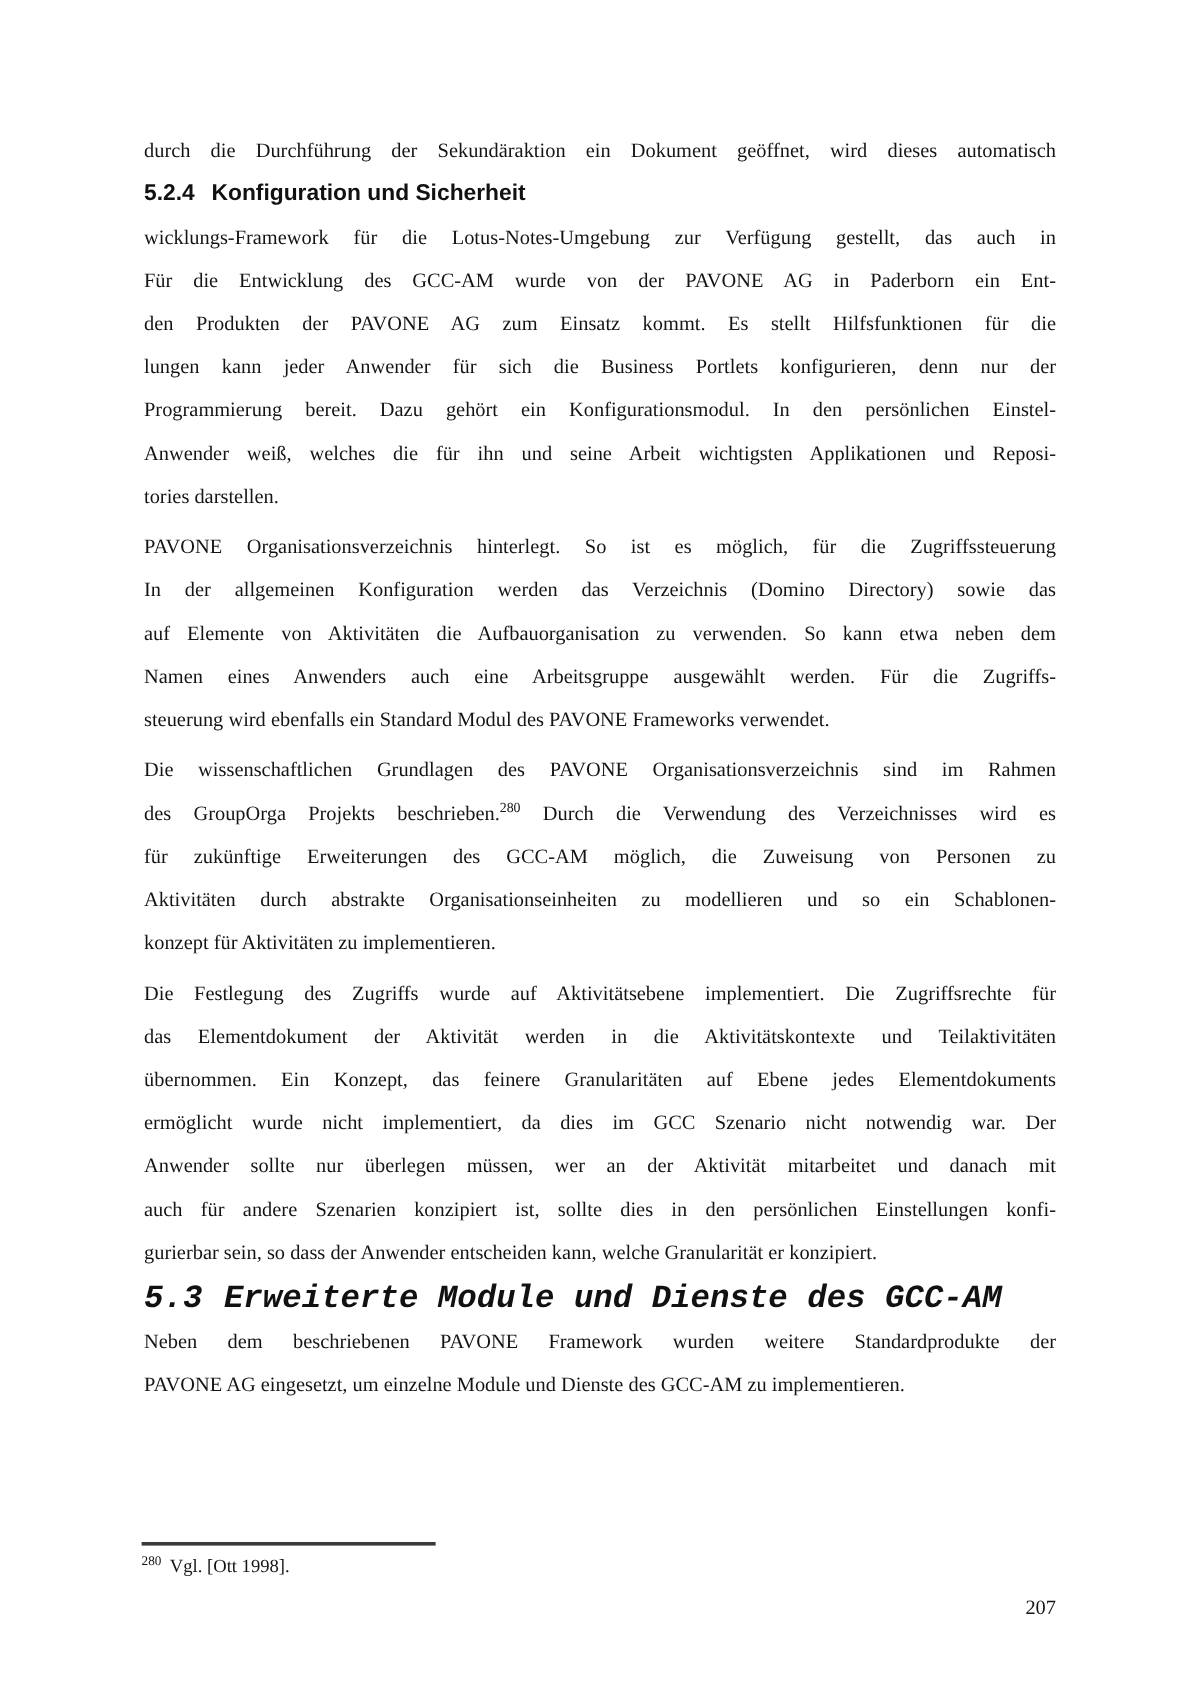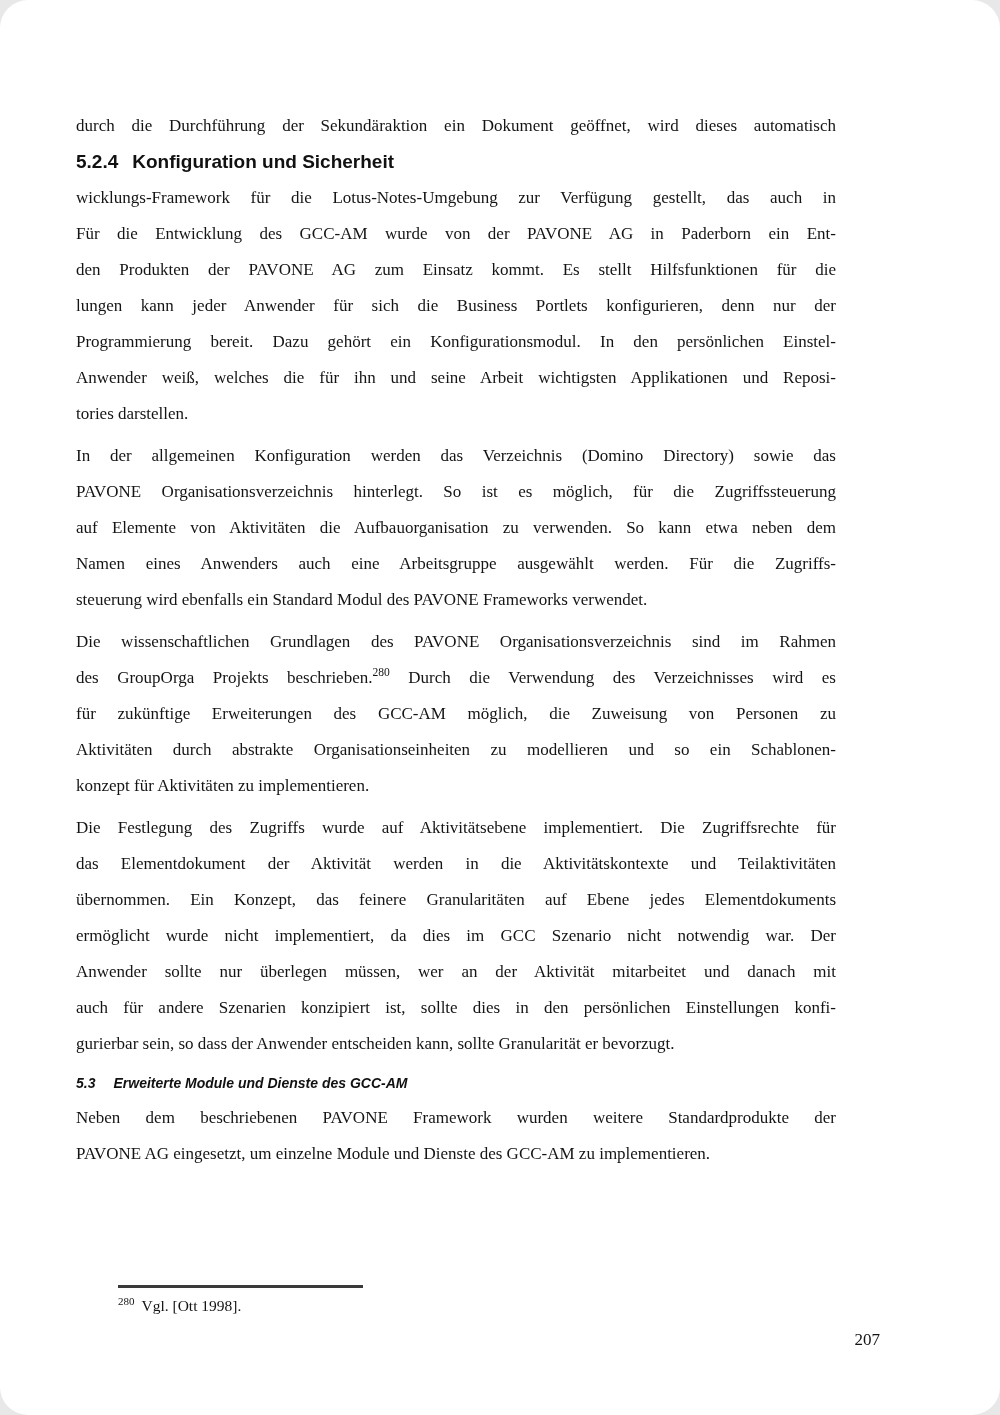--- a/index.html
+++ b/index.html
@@ -2,26 +2,25 @@
 <html><head>
 <meta charset="utf-8">
 <style>
   html,body { margin:0; padding:0; background:#e8e8e8; }
   .page {
     position:relative;
     width:1000px; height:1415px;
     margin:0 auto;
     background:#ffffff;
     box-sizing:border-box;
-    padding:108px 120px 0 76px;
+    padding:108px 120px 0 120px;
     font-family:"Liberation Serif","DejaVu Serif",serif;
     font-size:17px;
     color:#141414;
     overflow:hidden;
-    border-radius:28px;
   }
   .doc-body { width:760px; }
   .paragraph { margin:0 0 0 0; padding:0; }
   .paragraph + .paragraph { margin-top:6px; }
   .line {
     height:36px; line-height:36px;
     text-align:justify;
     text-align-last:justify;
     -moz-text-align-last:justify;
     overflow:visible;
@@ -37,23 +36,23 @@
   }
   .h-sub {
     font-family:"Liberation Sans","DejaVu Sans",sans-serif;
     font-weight:700;
     font-size:19px; line-height:28px;
     margin-top:4px; margin-bottom:4px;
     color:#111;
   }
   .h-sub .num { margin-right:14px; }
   .h-sec {
-    font-family:Liberation Sans, sans-serif;
+    font-family:Liberation Mono, monospace;
     font-weight:700; font-style:italic;
-    font-size:14px; line-height:30px;
+    font-size:27px; line-height:30px;
     margin-top:6px; margin-bottom:2px;
     color:#111;
   }
   .h-sec .num { margin-right:18px; }
   .footnote-area {
     position:absolute;
     left:118px; top:1285px;
     width:760px;
   }
   .footnote-rule {
@@ -86,41 +85,41 @@
       <div class="paragraph">
         <div class="line">wicklungs-Framework für die Lotus-Notes-Umgebung zur Verfügung gestellt, das auch in</div>
         <div class="line">Für die Entwicklung des GCC-AM wurde von der PAVONE AG in Paderborn ein Ent-</div>
         <div class="line">den Produkten der PAVONE AG zum Einsatz kommt. Es stellt Hilfsfunktionen für die</div>
         <div class="line">lungen kann jeder Anwender für sich die Business Portlets konfigurieren, denn nur der</div>
         <div class="line">Programmierung bereit. Dazu gehört ein Konfigurationsmodul. In den persönlichen Einstel-</div>
         <div class="line">Anwender weiß, welches die für ihn und seine Arbeit wichtigsten Applikationen und Reposi-</div>
         <div class="line last">tories darstellen.</div>
       </div>
       <div class="paragraph">
+        <div class="line">PAVONE Organisationsverzeichnis hinterlegt. So ist es möglich, für die Zugriffssteuerung</div>
         <div class="line">In der allgemeinen Konfiguration werden das Verzeichnis (Domino Directory) sowie das</div>
-        <div class="line">PAVONE Organisationsverzeichnis hinterlegt. So ist es möglich, für die Zugriffssteuerung</div>
         <div class="line">auf Elemente von Aktivitäten die Aufbauorganisation zu verwenden. So kann etwa neben dem</div>
         <div class="line">Namen eines Anwenders auch eine Arbeitsgruppe ausgewählt werden. Für die Zugriffs-</div>
         <div class="line last">steuerung wird ebenfalls ein Standard Modul des PAVONE Frameworks verwendet.</div>
       </div>
       <div class="paragraph">
         <div class="line">Die wissenschaftlichen Grundlagen des PAVONE Organisationsverzeichnis sind im Rahmen</div>
         <div class="line">des GroupOrga Projekts beschrieben.<sup>280</sup> Durch die Verwendung des Verzeichnisses wird es</div>
         <div class="line">für zukünftige Erweiterungen des GCC-AM möglich, die Zuweisung von Personen zu</div>
         <div class="line">Aktivitäten durch abstrakte Organisationseinheiten zu modellieren und so ein Schablonen-</div>
         <div class="line last">konzept für Aktivitäten zu implementieren.</div>
       </div>
       <div class="paragraph">
         <div class="line">Die Festlegung des Zugriffs wurde auf Aktivitätsebene implementiert. Die Zugriffsrechte für</div>
         <div class="line">das Elementdokument der Aktivität werden in die Aktivitätskontexte und Teilaktivitäten</div>
         <div class="line">übernommen. Ein Konzept, das feinere Granularitäten auf Ebene jedes Elementdokuments</div>
         <div class="line">ermöglicht wurde nicht implementiert, da dies im GCC Szenario nicht notwendig war. Der</div>
         <div class="line">Anwender sollte nur überlegen müssen, wer an der Aktivität mitarbeitet und danach mit</div>
         <div class="line">auch für andere Szenarien konzipiert ist, sollte dies in den persönlichen Einstellungen konfi-</div>
-        <div class="line last">gurierbar sein, so dass der Anwender entscheiden kann, sollte Granularität er bevorzugt.</div>
+        <div class="line last">gurierbar sein, so dass der Anwender entscheiden kann, welche Granularität er konzipiert.</div>
       </div>
       <div class="h-sec"><span class="num">5.3</span><span class="ttl">Erweiterte Module und Dienste des GCC-AM</span></div>
       <div class="paragraph">
         <div class="line">Neben dem beschriebenen PAVONE Framework wurden weitere Standardprodukte der</div>
         <div class="line last">PAVONE AG eingesetzt, um einzelne Module und Dienste des GCC-AM zu implementieren.</div>
       </div>
     </div>
 
   <div class="footnote-area">
     <div class="footnote-rule"></div>

